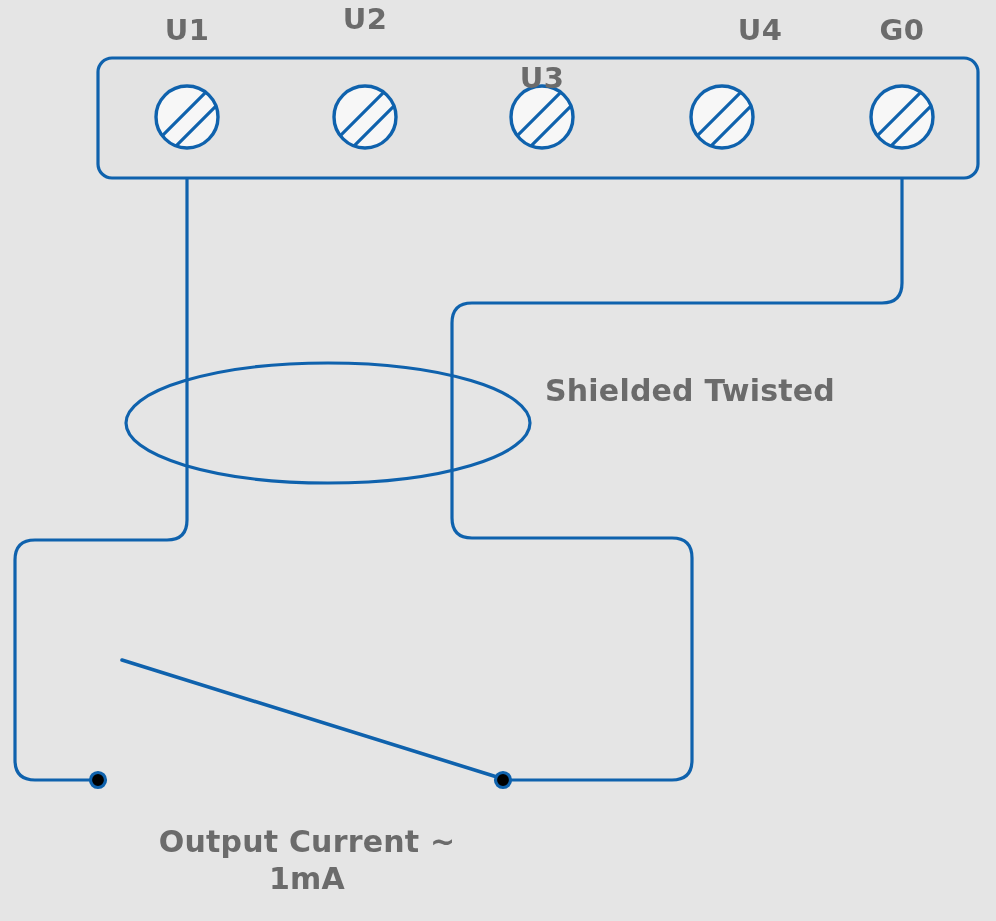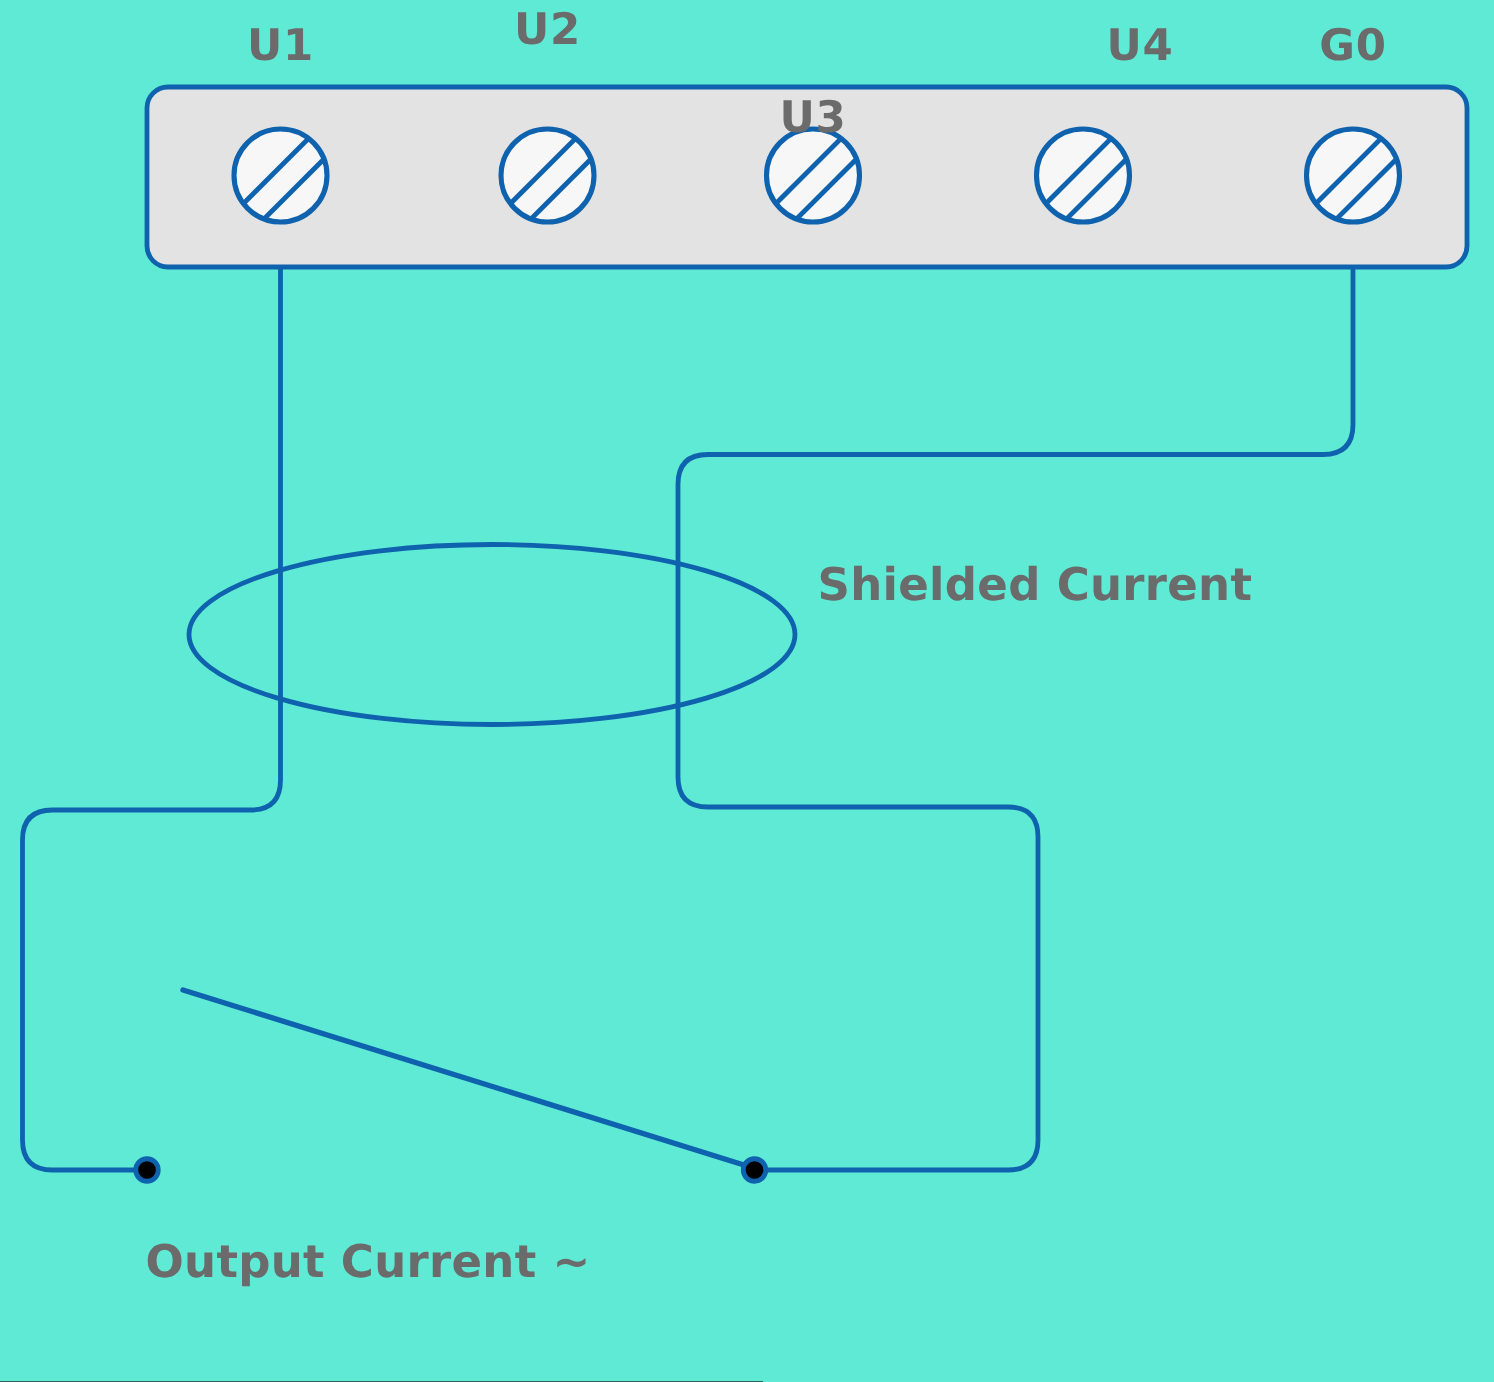--- a/index.html
+++ b/index.html
@@ -4,21 +4,21 @@
 <style>
   html, body {
     margin: 0;
     padding: 0;
     background: #000000;
   }
   #canvas {
     position: relative;
     width: 996px;
     height: 921px;
-    background: #5eead4;
+    background: #e5e5e5;
     font-family: "DejaVu Sans", sans-serif;
     overflow: hidden;
   }
   #diagram {
     position: absolute;
     top: 0;
     left: 0;
     width: 996px;
     height: 921px;
   }
@@ -44,21 +44,21 @@
   }
   #cable-note {
     left: 545px;
     top: 373px;
     width: 380px;
   }
   #current-note {
     left: 97px;
     top: 824px;
     width: 420px;
-    text-align: left;
+    text-align: center;
   }
 </style>
 </head>
 <body>
 
 <div id="canvas">
 
   <svg id="diagram" viewBox="0 0 996 921">
 
     <path d="M 187 178
@@ -157,20 +157,21 @@
 
   <div class="term-label" style="left:305px; top:5px;">U2</div>
 
   <div class="term-label" style="left:482px; top:16px;margin-top:48px;">U3</div>
 
   <div class="term-label" style="left:700px; top:16px;">U4</div>
 
   <div class="term-label" style="left:842px; top:16px;">G0</div>
 
   <div class="note-label" id="cable-note">
-    <div>Shielded Current</div>
+    <div>Shielded Twisted</div>
   </div>
 
   <div class="note-label" id="current-note">
     <div>Output Current ~</div>
+    <div>1mA</div>
   </div>
 
 </div>
 
 </body></html>

